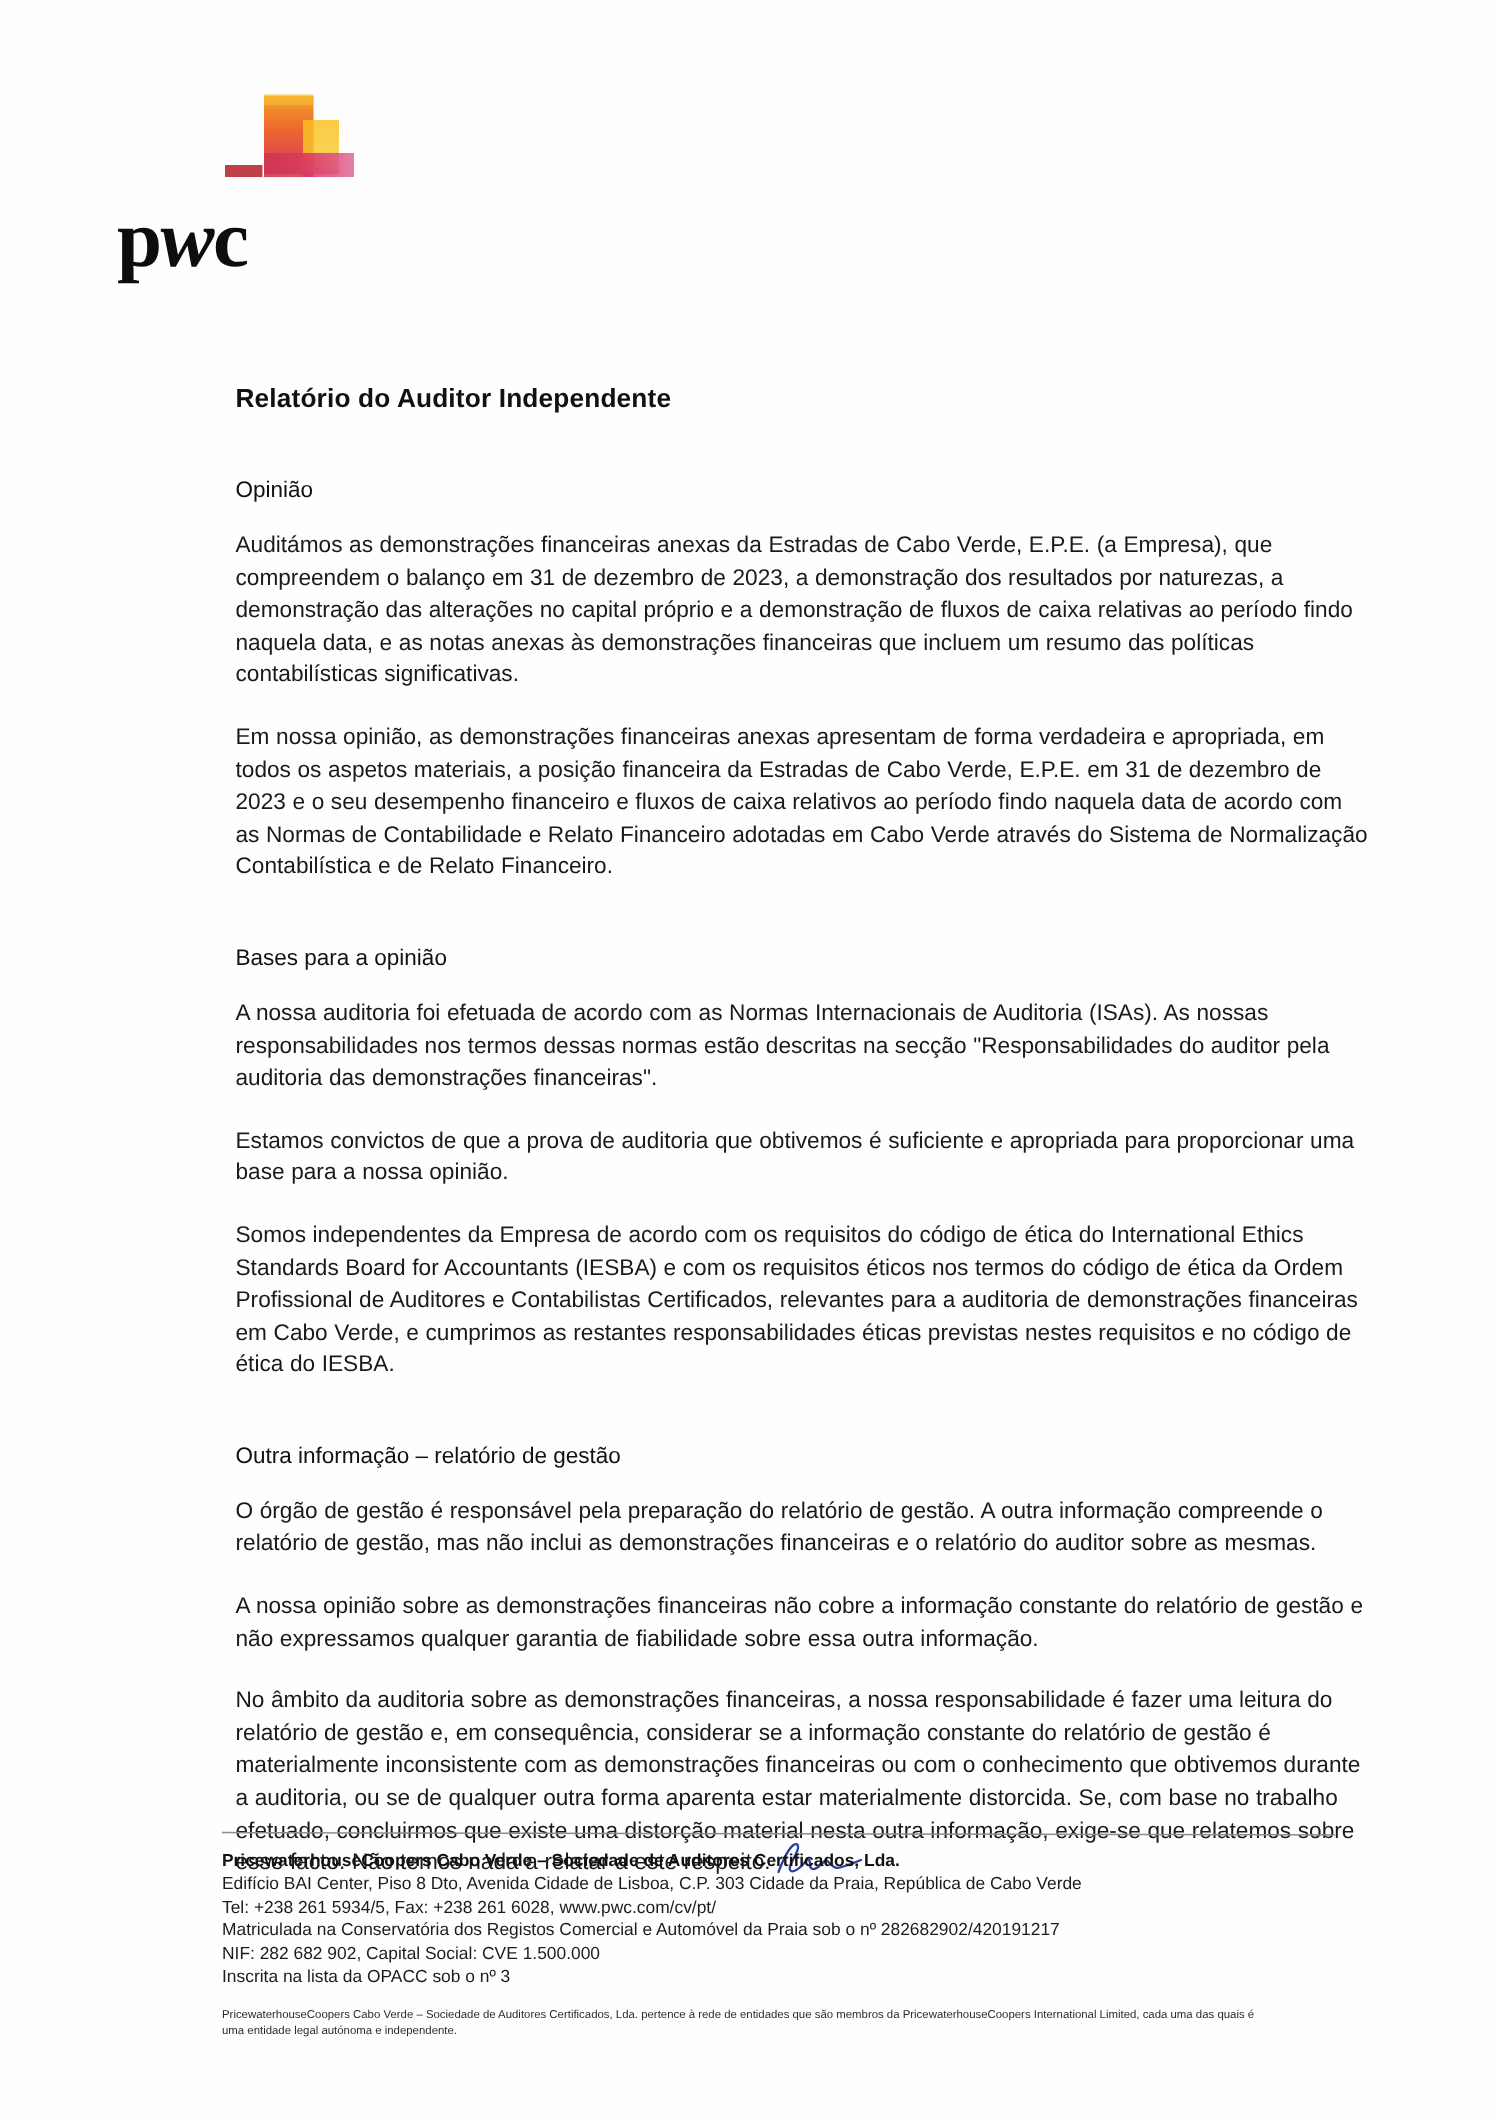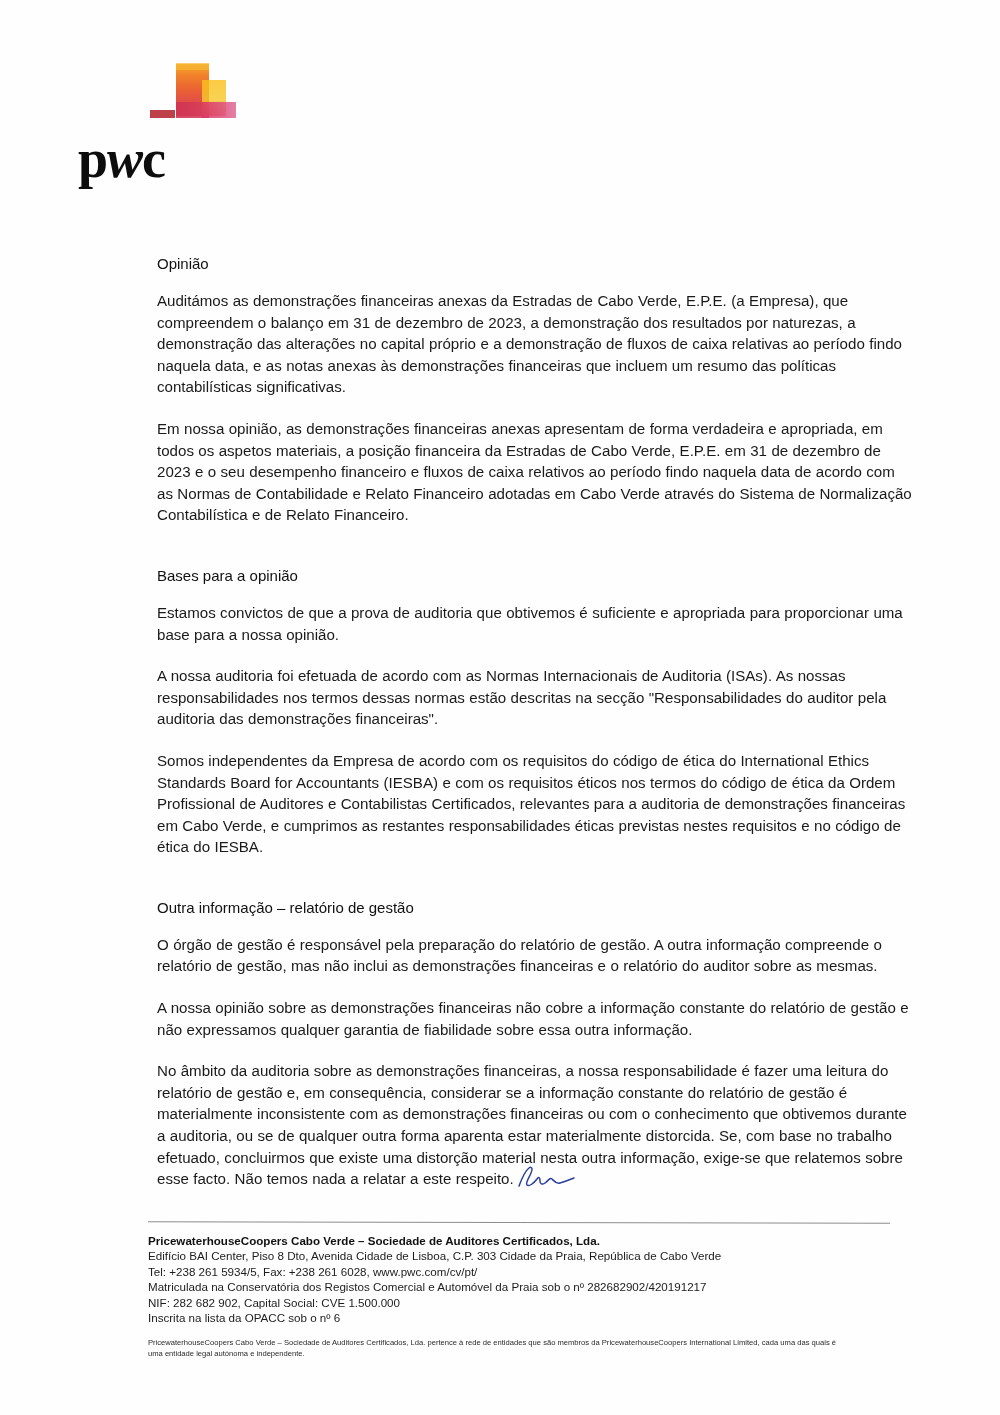--- a/index.html
+++ b/index.html
@@ -222,31 +222,32 @@
       <span class="lm-pink"></span>
       <span class="lm-dash"></span>
     </div>
     <div class="logo-word">
       p<span class="w">w</span>c
     </div>
   </div>
 
   <div class="content">
 
+    <h1 class="doc-title">Relatório do Auditor Independente</h1>
 
     <div class="block">
       <h2 class="section-heading">Opinião</h2>
       <p class="para">Auditámos as demonstrações financeiras anexas da Estradas de Cabo Verde, E.P.E. (a Empresa), que compreendem o balanço em 31 de dezembro de 2023, a demonstração dos resultados por naturezas, a demonstração das alterações no capital próprio e a demonstração de fluxos de caixa relativas ao período findo naquela data, e as notas anexas às demonstrações financeiras que incluem um resumo das políticas contabilísticas significativas.</p>
       <p class="para">Em nossa opinião, as demonstrações financeiras anexas apresentam de forma verdadeira e apropriada, em todos os aspetos materiais, a posição financeira da Estradas de Cabo Verde, E.P.E. em 31 de dezembro de 2023 e o seu desempenho financeiro e fluxos de caixa relativos ao período findo naquela data de acordo com as Normas de Contabilidade e Relato Financeiro adotadas em Cabo Verde através do Sistema de Normalização Contabilística e de Relato Financeiro.</p>
     </div>
 
     <div class="block gap-before">
       <h2 class="section-heading">Bases para a opinião</h2>
+      <p class="para">A nossa auditoria foi efetuada de acordo com as Normas Internacionais de Auditoria (ISAs). As nossas responsabilidades nos termos dessas normas estão descritas na secção "Responsabilidades do auditor pela auditoria das demonstrações financeiras".</p>
       <p class="para">Estamos convictos de que a prova de auditoria que obtivemos é suficiente e apropriada para proporcionar uma base para a nossa opinião.</p>
-      <p class="para">A nossa auditoria foi efetuada de acordo com as Normas Internacionais de Auditoria (ISAs). As nossas responsabilidades nos termos dessas normas estão descritas na secção "Responsabilidades do auditor pela auditoria das demonstrações financeiras".</p>
       <p class="para">Somos independentes da Empresa de acordo com os requisitos do código de ética do International Ethics Standards Board for Accountants (IESBA) e com os requisitos éticos nos termos do código de ética da Ordem Profissional de Auditores e Contabilistas Certificados, relevantes para a auditoria de demonstrações financeiras em Cabo Verde, e cumprimos as restantes responsabilidades éticas previstas nestes requisitos e no código de ética do IESBA.</p>
     </div>
 
     <div class="block gap-before">
       <h2 class="section-heading">Outra informação – relatório de gestão</h2>
       <p class="para">O órgão de gestão é responsável pela preparação do relatório de gestão. A outra informação compreende o relatório de gestão, mas não inclui as demonstrações financeiras e o relatório do auditor sobre as mesmas.</p>
       <p class="para">A nossa opinião sobre as demonstrações financeiras não cobre a informação constante do relatório de gestão e não expressamos qualquer garantia de fiabilidade sobre essa outra informação.</p>
       <p class="para"><span>No âmbito da auditoria sobre as demonstrações financeiras, a nossa responsabilidade é fazer uma leitura do relatório de gestão e, em consequência, considerar se a informação constante do relatório de gestão é materialmente inconsistente com as demonstrações financeiras ou com o conhecimento que obtivemos durante a auditoria, ou se de qualquer outra forma aparenta estar materialmente distorcida. Se, com base no trabalho efetuado, concluirmos que existe uma distorção material nesta outra informação, exige-se que relatemos sobre esse facto. Não temos nada a relatar a este respeito.</span><span class="sig-wrap"><svg class="signature" viewBox="0 0 60 26" xmlns="http://www.w3.org/2000/svg">
             <path d="M3 22 C6 14, 9 7, 13 4 C16 2, 17 5, 15 9 C13 14, 9 19, 11 21
                      C13 23, 18 19, 21 15 C23 12, 24 14, 24 17 C24 20, 26 21, 29 19
@@ -256,18 +257,18 @@
 
   </div>
 
   <div class="footer">
     <div class="footer-rule"></div>
     <div class="footer-company">PricewaterhouseCoopers Cabo Verde – Sociedade de Auditores Certificados, Lda.</div>
     <div class="footer-line">Edifício BAI Center, Piso 8 Dto, Avenida Cidade de Lisboa, C.P. 303 Cidade da Praia, República de Cabo Verde</div>
     <div class="footer-line">Tel: +238 261 5934/5, Fax: +238 261 6028, www.pwc.com/cv/pt/</div>
     <div class="footer-line">Matriculada na Conservatória dos Registos Comercial e Automóvel da Praia sob o nº 282682902/420191217</div>
     <div class="footer-line">NIF: 282 682 902, Capital Social: CVE 1.500.000</div>
-    <div class="footer-line">Inscrita na lista da OPACC sob o nº 6</div>
+    <div class="footer-line">Inscrita na lista da OPACC sob o nº 3</div>
   </div>
 
   <div class="footnote">PricewaterhouseCoopers Cabo Verde – Sociedade de Auditores Certificados, Lda. pertence à rede de entidades que são membros da PricewaterhouseCoopers International Limited, cada uma das quais é uma entidade legal autónoma e independente.</div>
 
 </div>
 
 </body></html>

